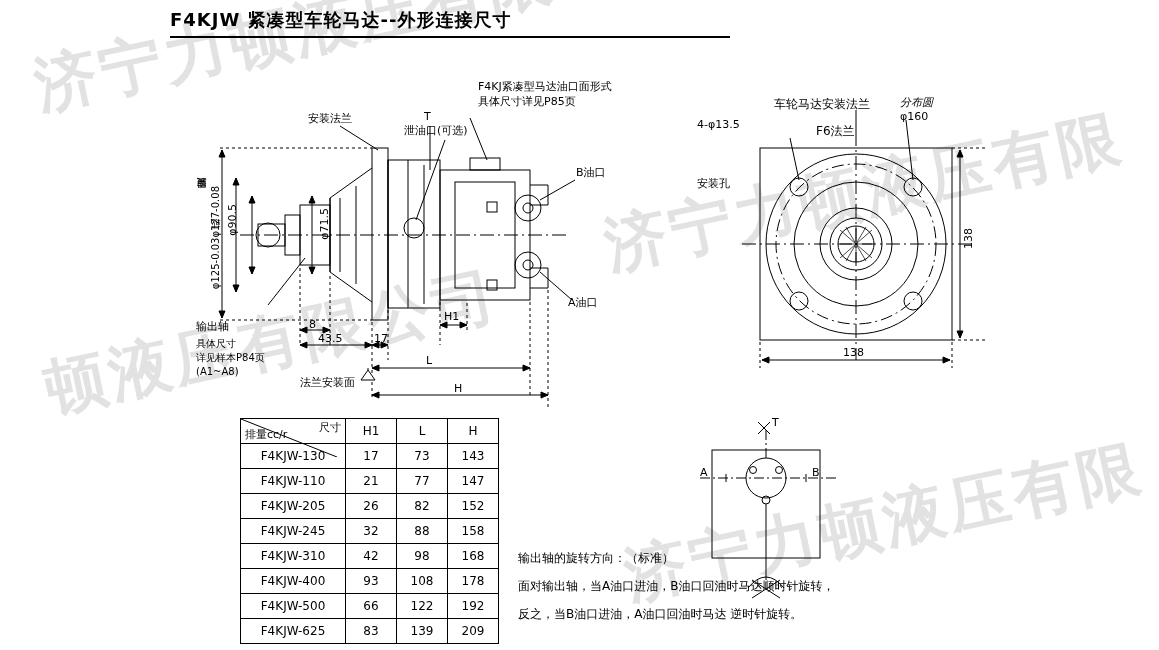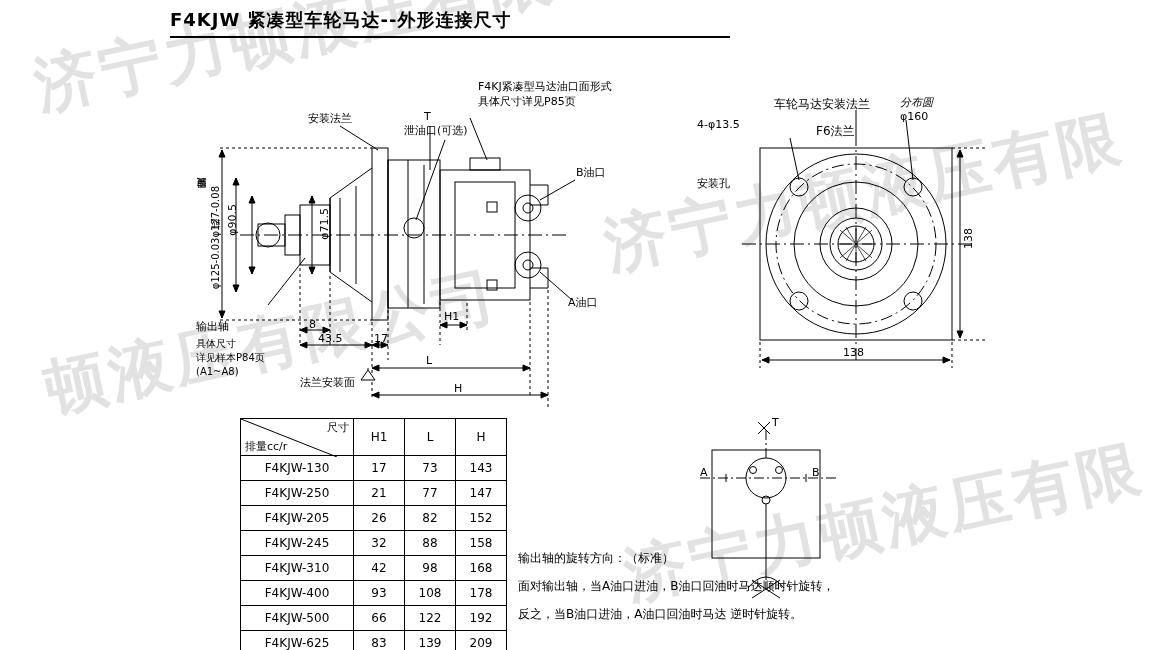--- a/index.html
+++ b/index.html
@@ -9,21 +9,21 @@
   .title{position:absolute;left:170px;top:8px;font-size:18px;font-weight:bold;letter-spacing:1px;}
   .title-rule{position:absolute;left:170px;top:36px;width:560px;height:2px;background:#000;}
   .lbl{position:absolute;font-size:11px;line-height:13px;white-space:nowrap;}
   .lbl.sm{font-size:10px;line-height:12px;}
   .vert{writing-mode:vertical-rl;text-orientation:mixed;transform:rotate(180deg);}
   svg{position:absolute;left:0;top:0;}
   table.dims{position:absolute;left:240px;top:418px;border-collapse:collapse;font-size:12px;}
   table.dims td,table.dims th{border:1px solid #000;padding:2px 4px;text-align:center;font-weight:normal;height:20px;}
   table.dims td.model{width:96px;text-align:center;}
   table.dims td.num{width:42px;}
-  .hdrcell{position:relative;width:96px;height:38px;padding:8px !important;}
+  .hdrcell{position:relative;width:96px;height:38px;padding:0 !important;}
   .hdrcell .diag{position:absolute;left:0;top:0;width:96px;height:38px;}
   .hdrcell .tr{position:absolute;right:4px;top:1px;font-size:11px;}
   .hdrcell .bl{position:absolute;left:4px;bottom:1px;font-size:11px;}
   .note{position:absolute;font-size:12px;line-height:21px;white-space:nowrap;text-align:right;}
 </style>
 </head>
 <body>
 
 <div id="page">
 
@@ -258,21 +258,21 @@
       </tr>
     </thead>
     <tbody>
       <tr>
         <td class="model">F4KJW-130</td>
         <td class="num">17</td>
         <td class="num">73</td>
         <td class="num">143</td>
       </tr>
       <tr>
-        <td class="model">F4KJW-250</td>
+        <td class="model">F4KJW-110</td>
         <td class="num">21</td>
         <td class="num">77</td>
         <td class="num">147</td>
       </tr>
       <tr>
         <td class="model">F4KJW-205</td>
         <td class="num">26</td>
         <td class="num">82</td>
         <td class="num">152</td>
       </tr>

